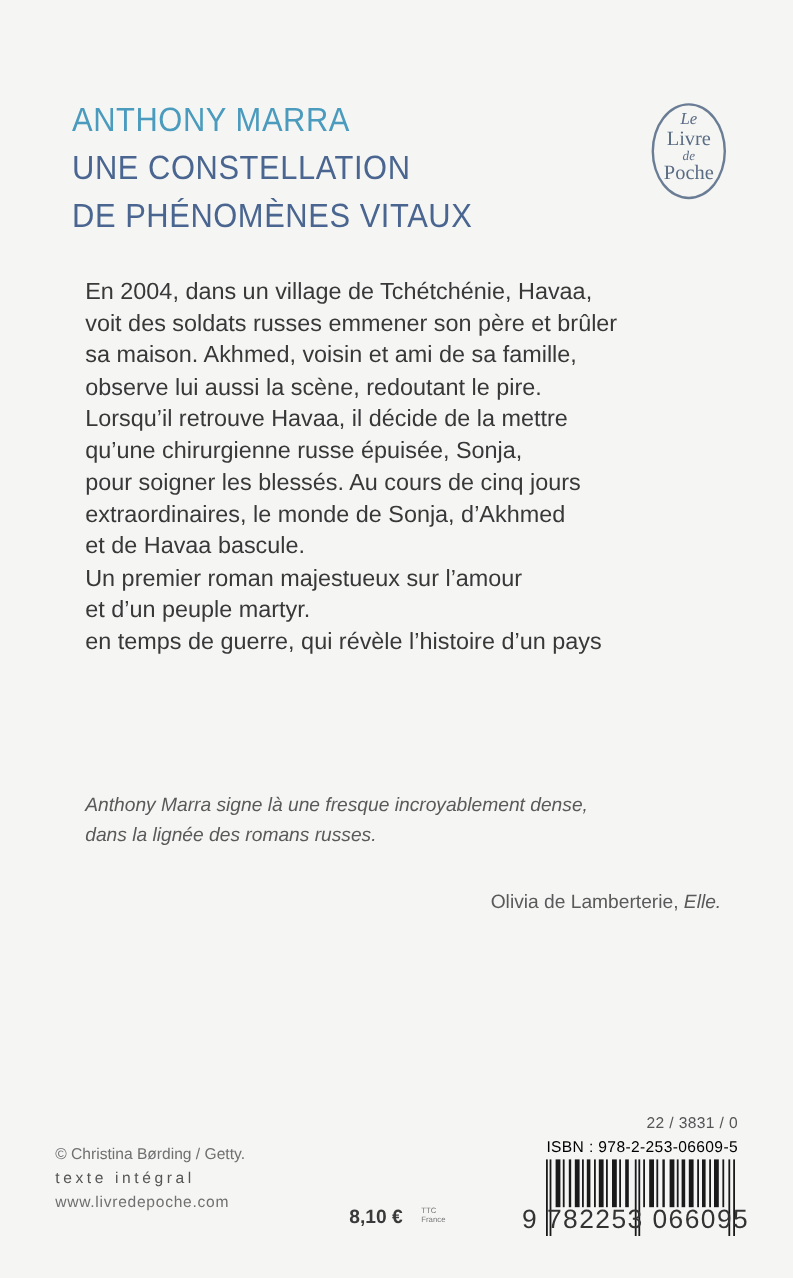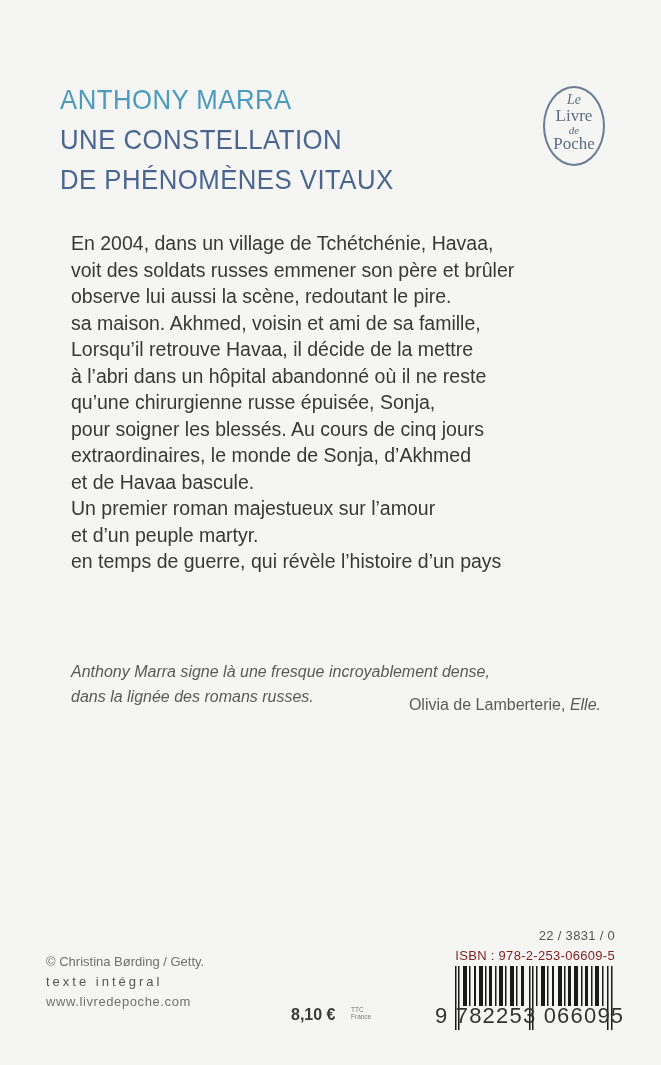--- a/index.html
+++ b/index.html
@@ -48,21 +48,21 @@
     .blurb div { white-space: nowrap; }
 
     .quote {
       position: absolute; left: 71px; top: 660px;
       font-size: 16px; line-height: 24.5px;
       color: #5a5a5a;
       font-style: italic;
     }
     .quote div { white-space: nowrap; }
     .attribution {
-      position: absolute; right: 60px; top: 696px;
+      position: absolute; right: 60px; top: 744px;
       font-size: 16px; color: #5a5a5a; white-space: nowrap;
     }
     .attribution .mag { font-style: italic; }
 
     .credits {
       position: absolute; left: 46px; top: 952px;
       font-size: 13px; line-height: 20px; color: #707070;
     }
     .credits div { white-space: nowrap; }
     .credits .integral { letter-spacing: 3px; color: #555; }
@@ -76,21 +76,21 @@
       position: absolute; left: 351px; top: 1006px;
       font-size: 6.5px; line-height: 7px; color: #777;
     }
 
     .codeline {
       position: absolute; right: 46px; top: 928px;
       font-size: 13px; color: #555; white-space: nowrap; letter-spacing: 0.3px;
     }
     .isbn {
       position: absolute; right: 46px; top: 948px;
-      font-size: 13px; color: #7f1d1d; white-space: nowrap; letter-spacing: 0.3px;
+      font-size: 13px; color: #000000; white-space: nowrap; letter-spacing: 0.3px;
     }
     .barcode {
       position: absolute; left: 455px; top: 966px;
       width: 160px; height: 64px;
     }
     .barcode-digits {
       position: absolute; left: 435px; top: 1003px;
       font-size: 22px; color: #333; white-space: nowrap; letter-spacing: 1.2px;
       background: transparent;
     }
@@ -107,24 +107,23 @@
 <div class="logo">
   <span class="le">Le</span>
   <span class="livre">Livre</span>
   <span class="de">de</span>
   <span class="poche">Poche</span>
 </div>
 
 <div class="blurb">
   <div>En 2004, dans un village de Tchétchénie, Havaa,</div>
   <div>voit des soldats russes emmener son père et brûler</div>
+  <div>sa maison. Akhmed, voisin et ami de sa famille,</div>
   <div>observe lui aussi la scène, redoutant le pire.</div>
-  <div>sa maison. Akhmed, voisin et ami de sa famille,</div>
   <div>Lorsqu’il retrouve Havaa, il décide de la mettre</div>
-  <div>à l’abri dans un hôpital abandonné où il ne reste</div>
   <div>qu’une chirurgienne russe épuisée, Sonja,</div>
   <div>pour soigner les blessés. Au cours de cinq jours</div>
   <div>extraordinaires, le monde de Sonja, d’Akhmed</div>
   <div>et de Havaa bascule.</div>
   <div>Un premier roman majestueux sur l’amour</div>
   <div>et d’un peuple martyr.</div>
   <div>en temps de guerre, qui révèle l’histoire d’un pays</div>
 </div>
 
 <div class="quote">

